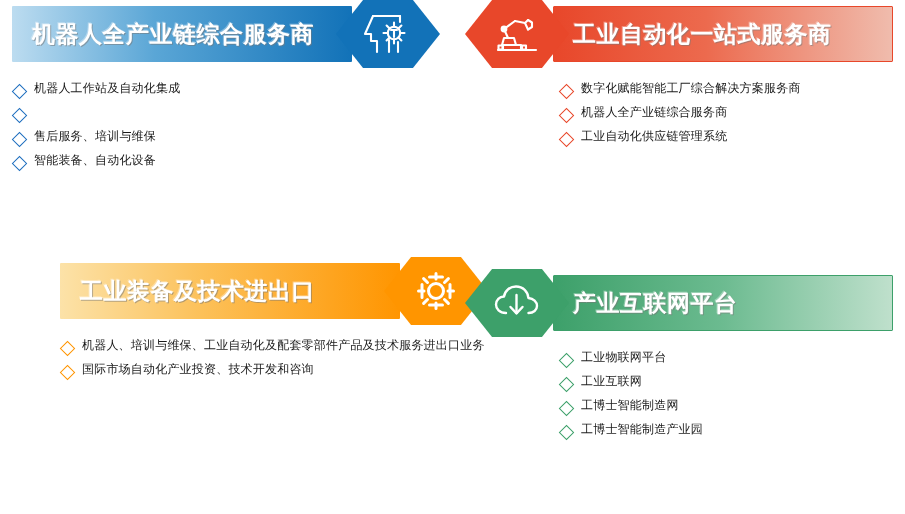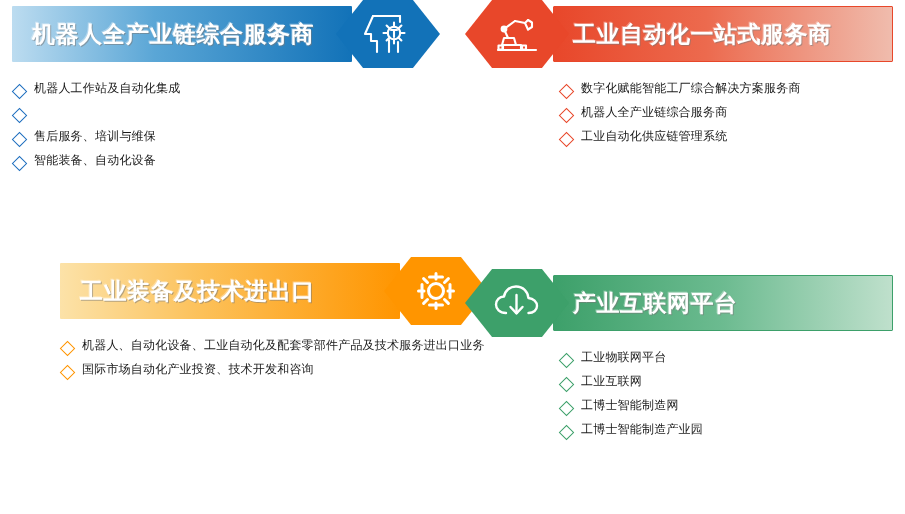--- a/index.html
+++ b/index.html
@@ -233,21 +233,21 @@
                    M11.6 11.6 L15.5 15.5 M32.5 32.5 L36.4 36.4
                    M36.4 11.6 L32.5 15.5 M15.5 32.5 L11.6 36.4"></path>
           <path d="M17.5 10 L30.5 10 M17.5 38 L30.5 38
                    M10 17.5 L10 30.5 M38 17.5 L38 30.5"></path>
         </svg>
       </div>
     </div>
     <div class="bullets">
       <div class="bullet">
         <span class="diamond diamond-color"></span>
-        <span class="bullet-text">机器人、自动化设备、工业自动化及配套零部件产品及技术服务进出口业务</span>
+        <span class="bullet-text">机器人、培训与维保、工业自动化及配套零部件产品及技术服务进出口业务</span>
       </div>
       <div class="bullet">
         <span class="diamond diamond-color"></span>
         <span class="bullet-text">国际市场自动化产业投资、技术开发和咨询</span>
       </div>
     </div>
   </div>
 
   <div class="quadrant q-br c-green icon-left">
     <div class="banner">

